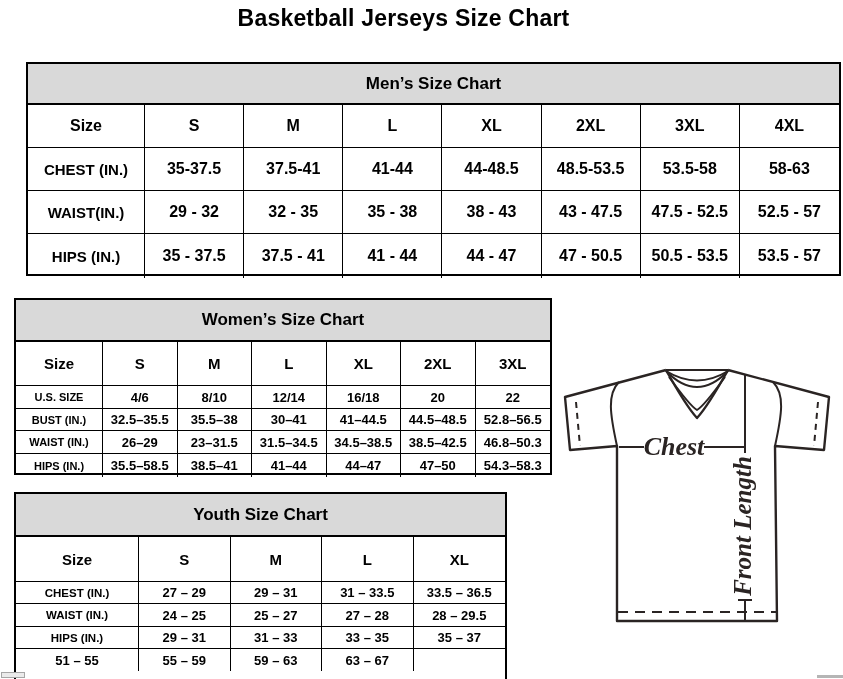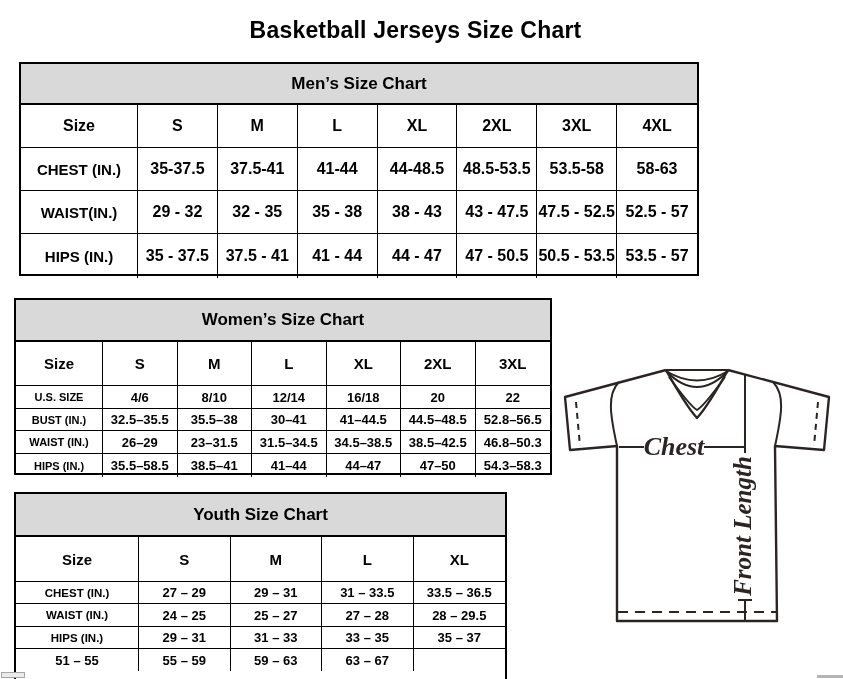--- a/index.html
+++ b/index.html
@@ -1,38 +1,38 @@
 <!DOCTYPE html>
 <html><head>
 <meta charset="utf-8">
 <style>
   html,body{margin:0;padding:0;background:#ffffff;}
   .canvas{
     position:relative;width:843px;height:679px;background:#ffffff;overflow:hidden;
     font-family:"Liberation Sans",sans-serif;color:#000;
   }
   .page-title{
-    position:absolute;top:5px;left:0;width:807px;margin:12px;
+    position:absolute;top:5px;left:0;width:807px;margin:0;
     text-align:center;font-size:23px;font-weight:bold;letter-spacing:.2px;
   }
   .size-table{position:absolute;border:2px solid #000;box-sizing:border-box;background:#fff;}
   .table-header{
     display:flex;align-items:center;justify-content:center;
     background:#d9d9d9;border-bottom:2px solid #000;box-sizing:border-box;
     font-weight:bold;font-size:17px;
   }
   .grid{display:grid;}
   .cell{
     display:flex;align-items:center;justify-content:center;
     border-right:1px solid #000;border-bottom:1px solid #000;
     box-sizing:border-box;font-weight:bold;white-space:nowrap;overflow:hidden;
   }
 
   
-  .men{left:19px;top:62px;width:680px;height:214px;}
+  .men{left:26px;top:62px;width:815px;height:214px;}
   .men .table-header{height:41px;}
   .men .grid{grid-template-columns:117px repeat(7,1fr);grid-template-rows:43px 43px 43px 44px;}
   .men .cell:nth-child(8n){border-right:none;}
   .men .cell:nth-child(n+25){border-bottom:none;}
   .men .col-header{font-size:16px;}
   .men .row-label{font-size:15px;}
   .men .value{font-size:16px;}
 
   
   .women{left:14px;top:298px;width:538px;height:177px;}

